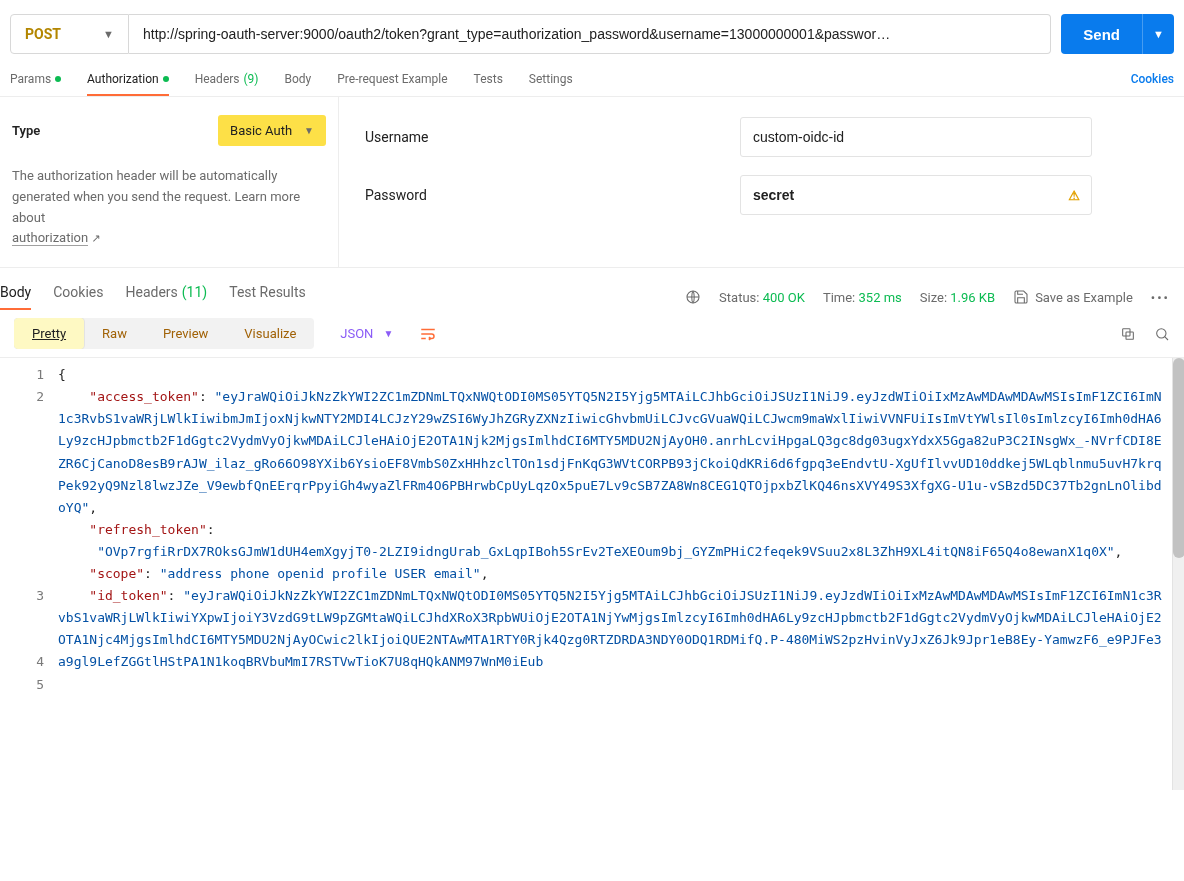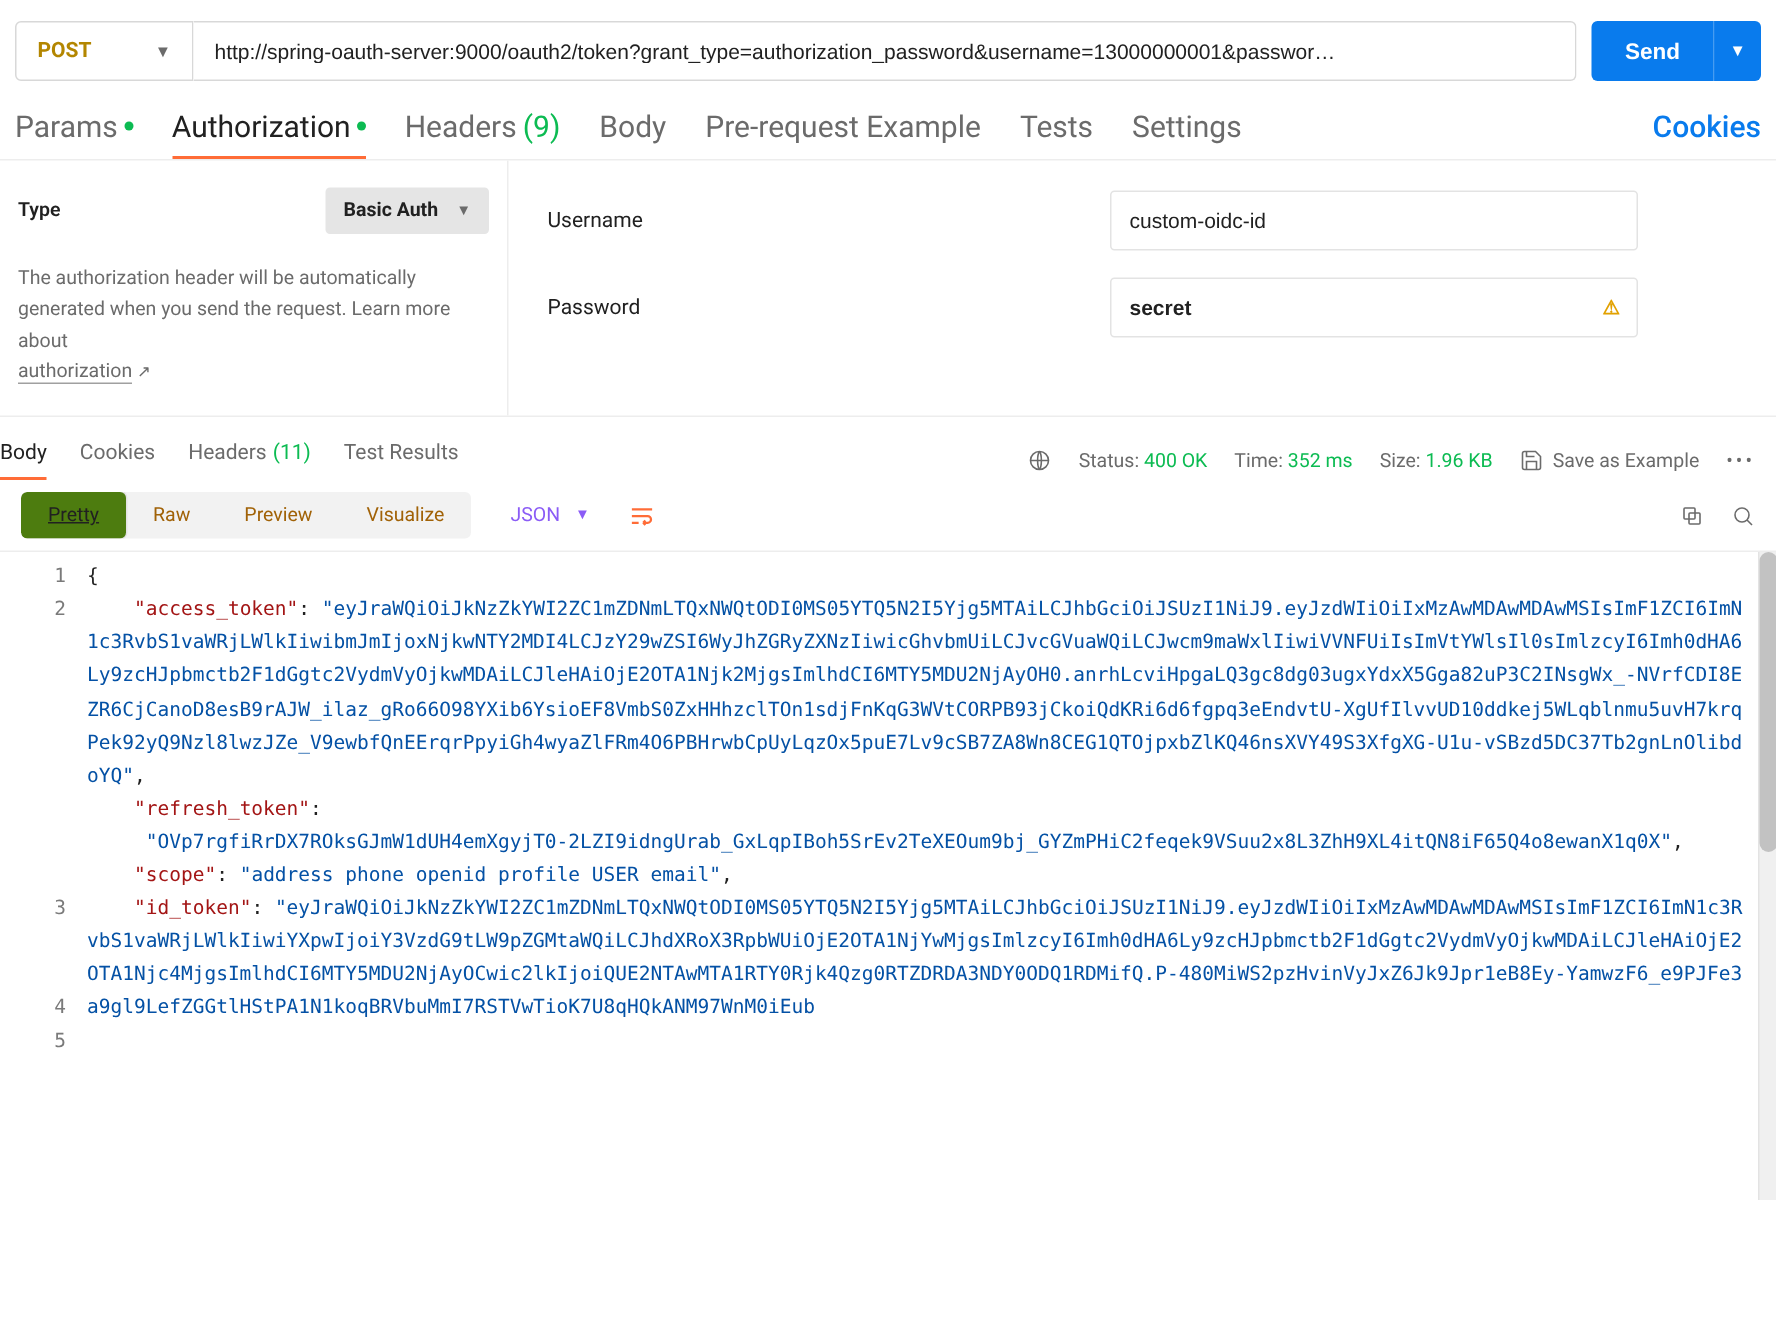--- a/index.html
+++ b/index.html
@@ -4,52 +4,52 @@
 <style>
   * { box-sizing: border-box; margin: 0; padding: 0; }
   body { font-family: -apple-system, BlinkMacSystemFont, "Segoe UI", Roboto, sans-serif; font-size: 13px; color: #212121; background: #fff; }
   .top-bar { display: flex; gap: 10px; padding: 14px 10px 0 10px; align-items: center; }
   .method-select { display: flex; align-items: center; justify-content: space-between; width: 119px; height: 40px; border: 1px solid #d8d8d8; border-radius: 4px 0 0 4px; padding: 0 14px; color: #b38600; font-weight: 700; font-size: 14px; cursor: pointer; background: #fff; }
   .method-select .chev { color: #6b6b6b; font-size: 11px; }
   .url-input { flex: 1; height: 40px; border: 1px solid #d8d8d8; border-left: none; border-radius: 0 4px 4px 0; padding: 0 14px; font-size: 14px; color: #212121; outline: none; margin-left: -10px; white-space: nowrap; overflow: hidden; text-overflow: ellipsis; }
   .send-wrap { display: flex; }
   .send-btn { height: 40px; background: #097bed; color: #fff; border: none; border-radius: 4px 0 0 4px; padding: 0 22px; font-size: 15px; font-weight: 600; cursor: pointer; }
   .send-drop { height: 40px; width: 32px; background: #097bed; border: none; border-left: 1px solid rgba(255,255,255,0.25); border-radius: 0 4px 4px 0; color: #fff; cursor: pointer; display:flex; align-items:center; justify-content:center; font-size:11px;}
-  .req-tabs { display: flex; gap: 26px; padding: 18px 10px 0 10px; border-bottom: 1px solid #ededed; align-items: center; font-size: 20px; }
+  .req-tabs { display: flex; gap: 26px; padding: 18px 10px 0 10px; border-bottom: 1px solid #ededed; align-items: center; font-size: 12px; }
   .req-tab { padding-bottom: 10px; color: #6b6b6b; cursor: pointer; white-space: nowrap; display:flex; align-items:center; gap:4px;}
   .req-tab.active { color: #212121; border-bottom: 2px solid #ff6c37; padding-bottom: 8px; }
   .dot-green { width:6px; height:6px; border-radius:50%; background:#0cbb52; display:inline-block; }
   .count-green { color:#0cbb52; }
   .cookies-link { margin-left: auto; color: #097bed; font-weight:500; cursor:pointer; padding-bottom:10px; }
   .auth-area { display: flex; border-bottom: 1px solid #ededed; }
   .auth-left { width: 339px; padding: 18px 12px; border-right: 1px solid #ededed; }
   .type-row { display:flex; align-items:center; justify-content:space-between; margin-bottom:20px;}
   .type-label { font-weight:600; color:#212121; }
-  .type-select { display:flex; align-items:center; gap:12px; background:#e5e5e5; border-radius:3px; padding:8px 12px; font-weight:700; color:#212121; cursor:pointer; font-size:13px;}
+  .type-select { display:flex; align-items:center; gap:12px; background:#fde047; border-radius:3px; padding:8px 12px; font-weight:400; color:#212121; cursor:pointer; font-size:13px;}
   .type-select .chev{font-size:10px;color:#6b6b6b;}
   .auth-desc { color:#6b6b6b; line-height:1.6; }
   .auth-desc a { color:#6b6b6b; text-decoration:none; border-bottom:1px solid #a0a0a0; }
   .ext-arrow{ font-size:11px; }
   .auth-right { flex:1; padding: 20px 26px; }
   .field-row { display:flex; align-items:center; margin-bottom: 18px;}
   .field-row label { width:375px; color:#212121; font-size:14px;}
   .field-input { flex:1; max-width: 352px; height:40px; border:1px solid #e3e3e3; border-radius:3px; padding:0 12px; font-size:14px; color:#212121; outline:none;}
   .field-wrap{position:relative; flex:1; max-width:352px;}
   .warn-ic{position:absolute; right:12px; top:50%; transform:translateY(-50%); color:#e2a100; font-weight:bold;}
   .resp-tabs { display:flex; align-items:center; gap:22px; padding: 16px 14px 0 0; font-size:14px;}
   .resp-tab { padding-bottom:10px; color:#6b6b6b; cursor:pointer; display:flex; gap:4px;}
   .resp-tab.active { color:#212121; border-bottom:2px solid #ff6c37; padding-bottom:8px;}
   .resp-right { margin-left:auto; display:flex; align-items:center; gap:18px; color:#6b6b6b; font-size:13px;}
   .resp-right .v{ color:#0cbb52; }
   .resp-right .vy{ color:#0cbb52; }
   .ic-btn{ color:#6b6b6b; cursor:pointer; display:inline-flex; align-items:center; gap:6px;}
   .body-toolbar{ display:flex; align-items:center; gap:0; padding: 8px 14px; border-bottom:1px solid #ededed;}
   .view-tabs{display:flex; background:#f2f2f2; border-radius:4px; overflow:hidden;}
   .view-tab{padding:8px 18px; font-size:13px; color:#a16207; cursor:pointer;}
-  .view-tab.active{background:#4d7c0f; color:#212121; box-shadow:0 0 0 1px #e3e3e3; border-radius:4px;text-decoration:underline;}
+  .view-tab.active{background:#fef9c3; color:#212121; box-shadow:0 0 0 1px #e3e3e3; border-radius:4px;text-decoration:underline;}
   .lang-sel{margin-left:14px; display:flex; align-items:center; gap:10px; padding:8px 12px; color:#8b5cf6; cursor:pointer; font-size:13px;justify-content:space-between;}
   .wrap-ic{margin-left:6px; color:#ff6c37; padding:6px 8px; cursor:pointer;}
   .body-right-tools{margin-left:auto; display:flex; gap:18px; color:#6b6b6b;}
   .code-area{ font-family: "SF Mono", Menlo, Consolas, monospace; font-size:13px; line-height:1.7; display:flex; }
   .gutter{ width:58px; text-align:right; padding:6px 14px 6px 6px; color:#7a7a7a; user-select:none;}
   .gutter div{height:22.1px;}
   .code{ flex:1; padding:6px 8px 6px 0; white-space:pre-wrap; word-break:break-all; overflow:hidden;}
   .k{color:#a31515;}
   .s{color:#0451a5;}
   .p{color:#212121;}

